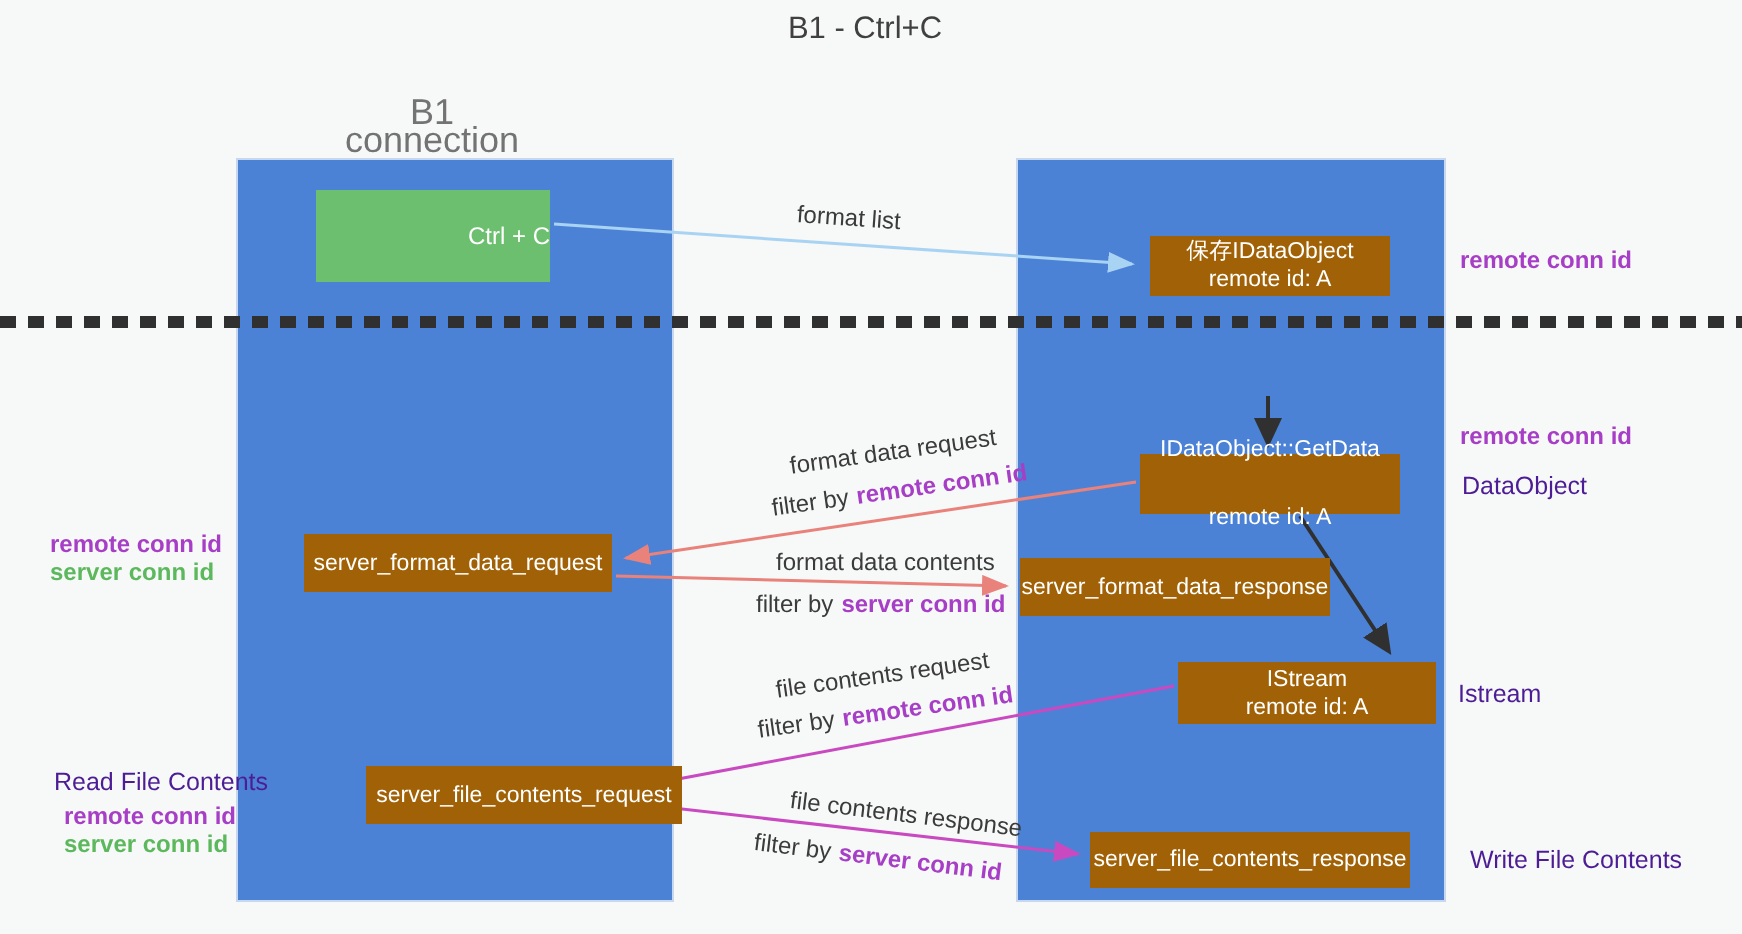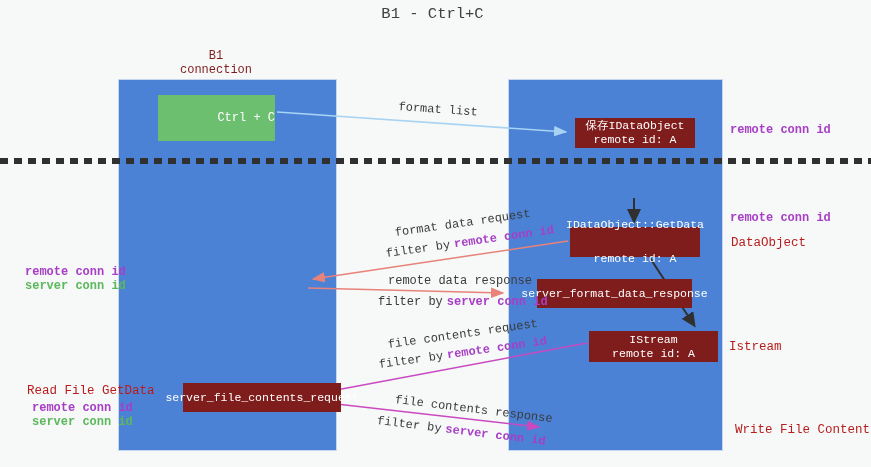--- a/index.html
+++ b/index.html
@@ -1,35 +1,35 @@
 <!DOCTYPE html>
 <html><head>
 <meta charset="utf-8">
 <style>
   html,body{margin:0;padding:0;background:#f7f8f8;}
   .stage{
     position:relative;width:871px;height:467px;overflow:hidden;
-    font-family:Liberation Mono, monospace;background:#f7f8f8;
+    font-family:Liberation Sans, sans-serif;background:#f7f8f8;
   }
   .abs{position:absolute;}
   .title{top:5px;left:340px;width:185px;text-align:center;font-size:15.5px;
          line-height:19px;color:#404040;}
-  .lane-header{top:49px;width:110px;text-align:center;font-size:12px;
-               line-height:14px;color:#7f1d1d;}
+  .lane-header{top:49px;width:110px;text-align:center;font-size:18px;
+               line-height:14px;color:#737373;}
   .lane{top:79px;height:372px;background:#4b82d6;border:1px solid #c7d7ef;box-sizing:border-box;}
   .dashline{top:158px;left:0;width:871px;height:6px;
             background:repeating-linear-gradient(90deg,#303030 0 8px,transparent 8px 14px);}
   .box{box-sizing:border-box;display:flex;flex-direction:column;align-items:center;
        justify-content:center;color:#fff;text-align:center;font-size:11.5px;line-height:14px;}
-  .box.orange{background:#7f1d1d;}
+  .box.orange{background:#a16207;}
   .box.green{background:#6dbf70;font-size:12px;}
   .ann{font-size:12px;white-space:nowrap;}
   .purple{color:#a73ec6;font-weight:bold;}
   .greentxt{color:#5cb85c;font-weight:bold;}
-  .dark{color:#b91c1c;}
+  .dark{color:#4c1d95;}
   .alabel{font-size:12px;color:#3b3b3b;white-space:nowrap;transform-origin:left top;}
   .rot-n8{transform:rotate(-8deg);}
   .rot-p7{transform:rotate(7deg);}
   .rot-p4{transform:rotate(4deg);}
   .filter-prefix{margin-right:4px;}
   svg.arrows{position:absolute;top:0;left:0;pointer-events:none;}
 </style>
 </head>
 <body>
 
@@ -81,55 +81,61 @@
     <div>保存IDataObject</div>
     <div>remote id: A</div>
   </div>
 
 
   <div class="abs box orange" style="left:570px;top:227px;width:130px;height:30px;gap:20px;">
     <div>IDataObject::GetData</div>
     <div>remote id: A</div>
   </div>
 
+  <div class="abs box orange" style="left:152px;top:267px;width:154px;height:29px;">
+    <div>server_format_data_request</div>
+  </div>
 
-  <div class="abs box orange" style="left:510px;top:279px;width:155px;height:29px;margin-left:27px;">
+  <div class="abs box orange" style="left:510px;top:279px;width:155px;height:29px;">
     <div>server_format_data_response</div>
   </div>
 
   <div class="abs box orange" style="left:589px;top:331px;width:129px;height:31px;">
     <div>IStream</div>
     <div>remote id: A</div>
   </div>
 
   <div class="abs box orange" style="left:150px;top:383px;width:158px;height:29px;margin-left:33px;">
     <div>server_file_contents_request</div>
   </div>
 
+  <div class="abs box orange" style="left:545px;top:416px;width:160px;height:28px;">
+    <div>server_file_contents_response</div>
+  </div>
 
   <div class="abs ann purple" style="left:730px;top:123px;">remote conn id</div>
   <div class="abs ann purple" style="left:730px;top:211px;">remote conn id</div>
   <div class="abs ann dark" style="left:731px;top:236px;font-size:12.5px;">DataObject</div>
   <div class="abs ann dark" style="left:729px;top:340px;font-size:12.5px;">Istream</div>
   <div class="abs ann dark" style="left:735px;top:423px;font-size:12.5px;">Write File Contents</div>
 
   <div class="abs ann purple" style="left:25px;top:265px;">remote conn id</div>
   <div class="abs ann greentxt" style="left:25px;top:279px;">server conn id</div>
-  <div class="abs ann dark" style="left:27px;top:384px;font-size:12.5px;">Read File GetData</div>
+  <div class="abs ann dark" style="left:27px;top:384px;font-size:12.5px;">Read File Contents</div>
   <div class="abs ann purple" style="left:32px;top:401px;">remote conn id</div>
   <div class="abs ann greentxt" style="left:32px;top:415px;">server conn id</div>
 
   <div class="abs alabel rot-p4" style="left:399px;top:100px;">format list</div>
 
   <div class="abs alabel rot-n8" style="left:394px;top:226px;">format data request</div>
   <div class="abs alabel rot-n8" style="left:385px;top:247px;">
     <span class="filter-prefix">filter by</span><span class="purple">remote conn id</span>
   </div>
 
-  <div class="abs alabel" style="left:388px;top:274px;">remote data response</div>
+  <div class="abs alabel" style="left:388px;top:274px;">format data contents</div>
   <div class="abs alabel" style="left:378px;top:295px;">
     <span class="filter-prefix">filter by</span><span class="purple">server conn id</span>
   </div>
 
   <div class="abs alabel rot-n8" style="left:387px;top:338px;">file contents request</div>
   <div class="abs alabel rot-n8" style="left:378px;top:358px;">
     <span class="filter-prefix">filter by</span><span class="purple">remote conn id</span>
   </div>
 
   <div class="abs alabel rot-p7" style="left:396px;top:393px;">file contents response</div>

